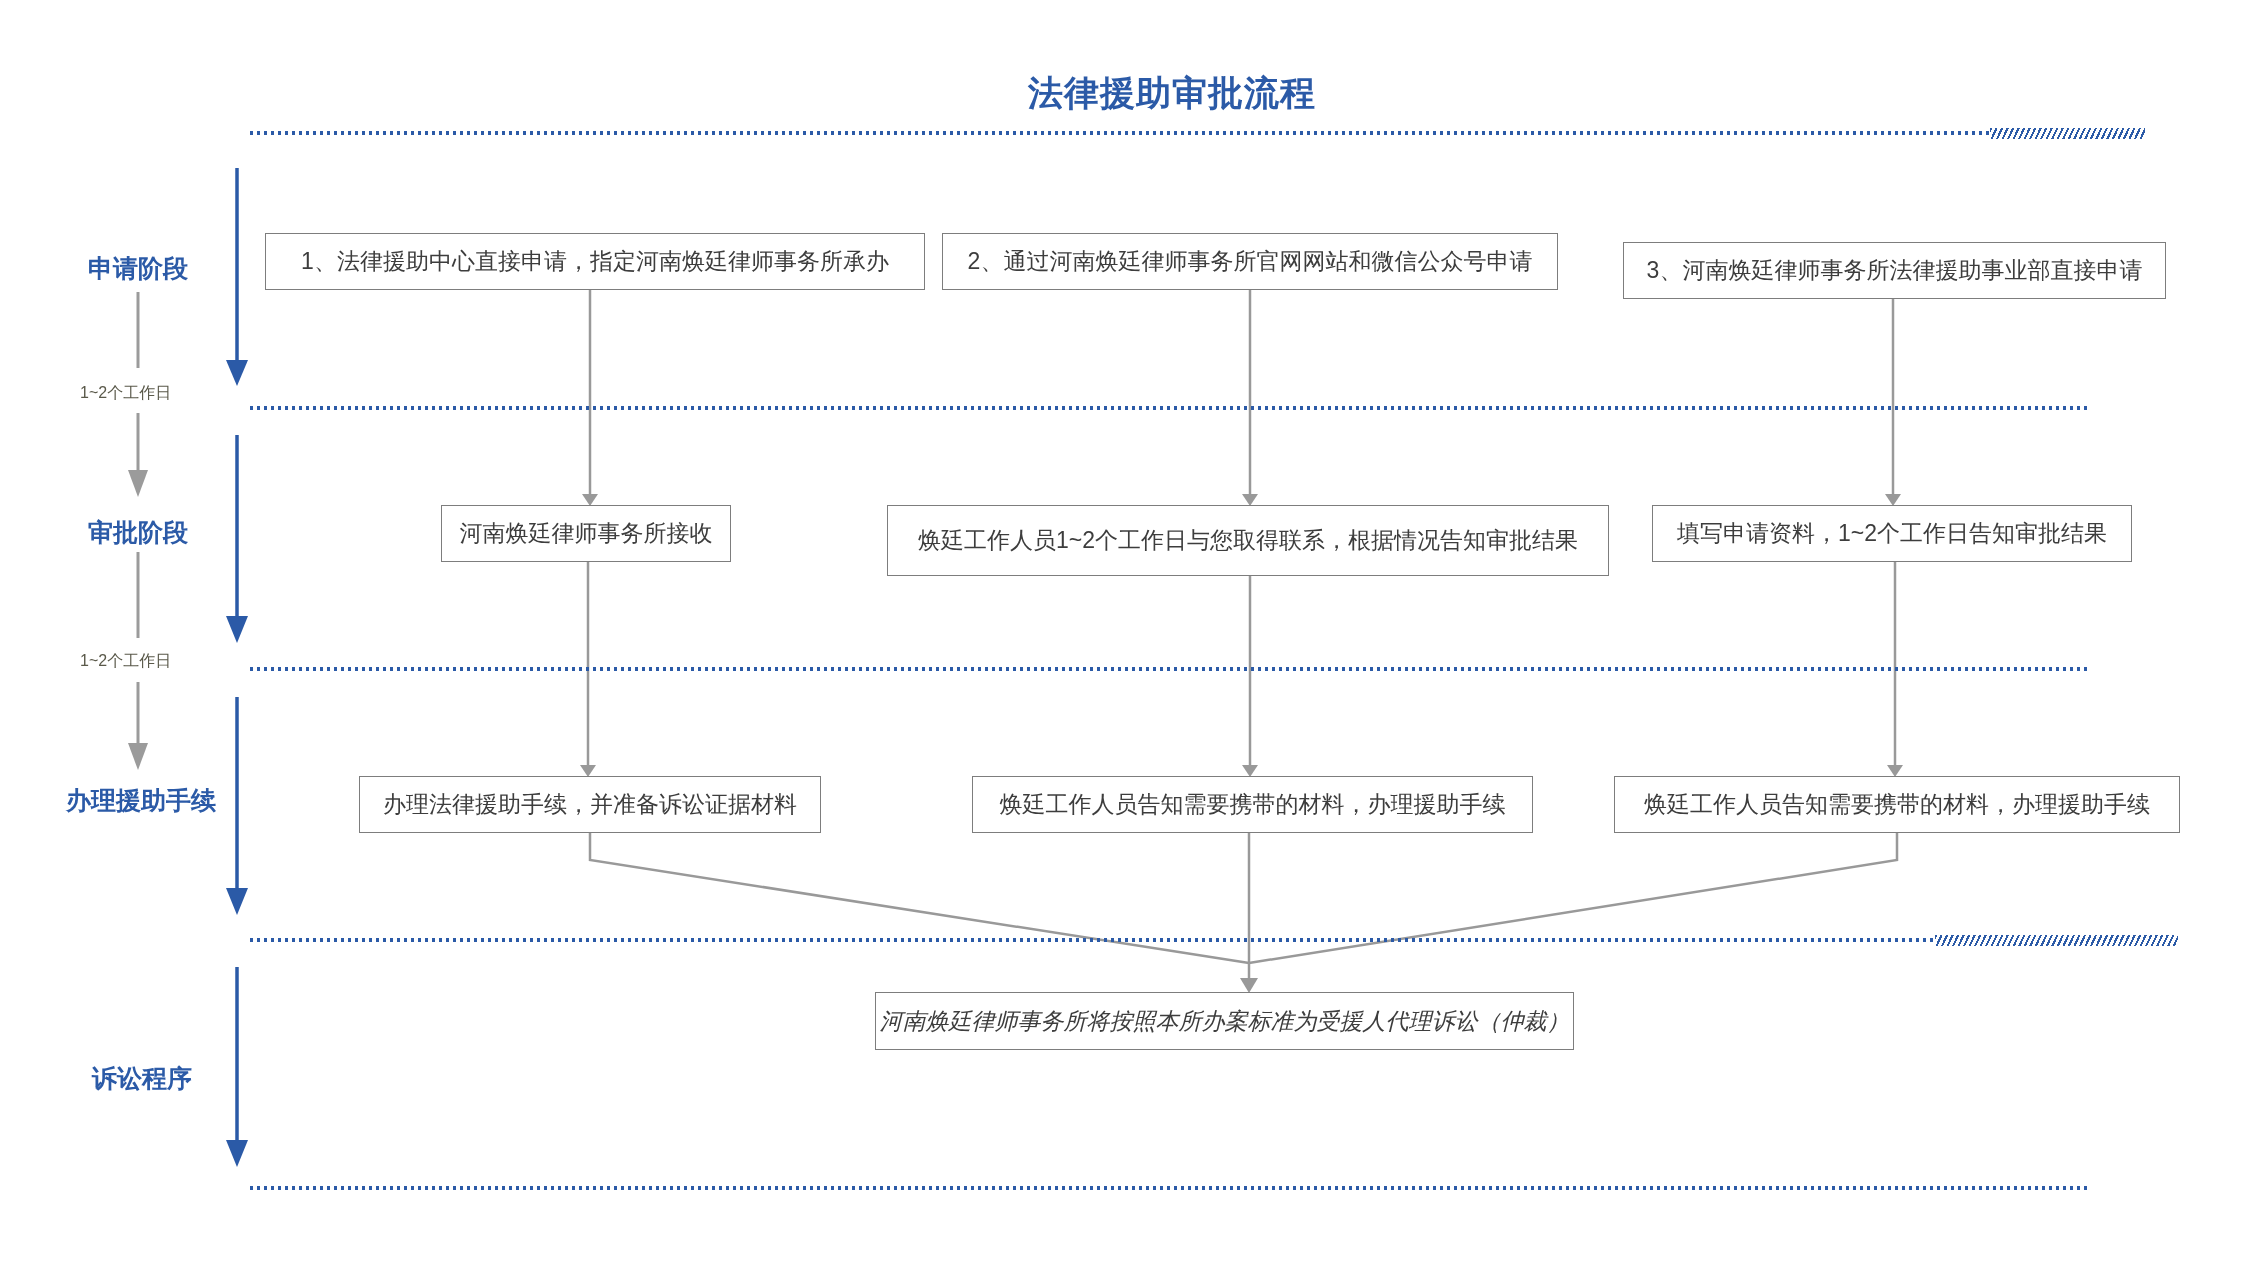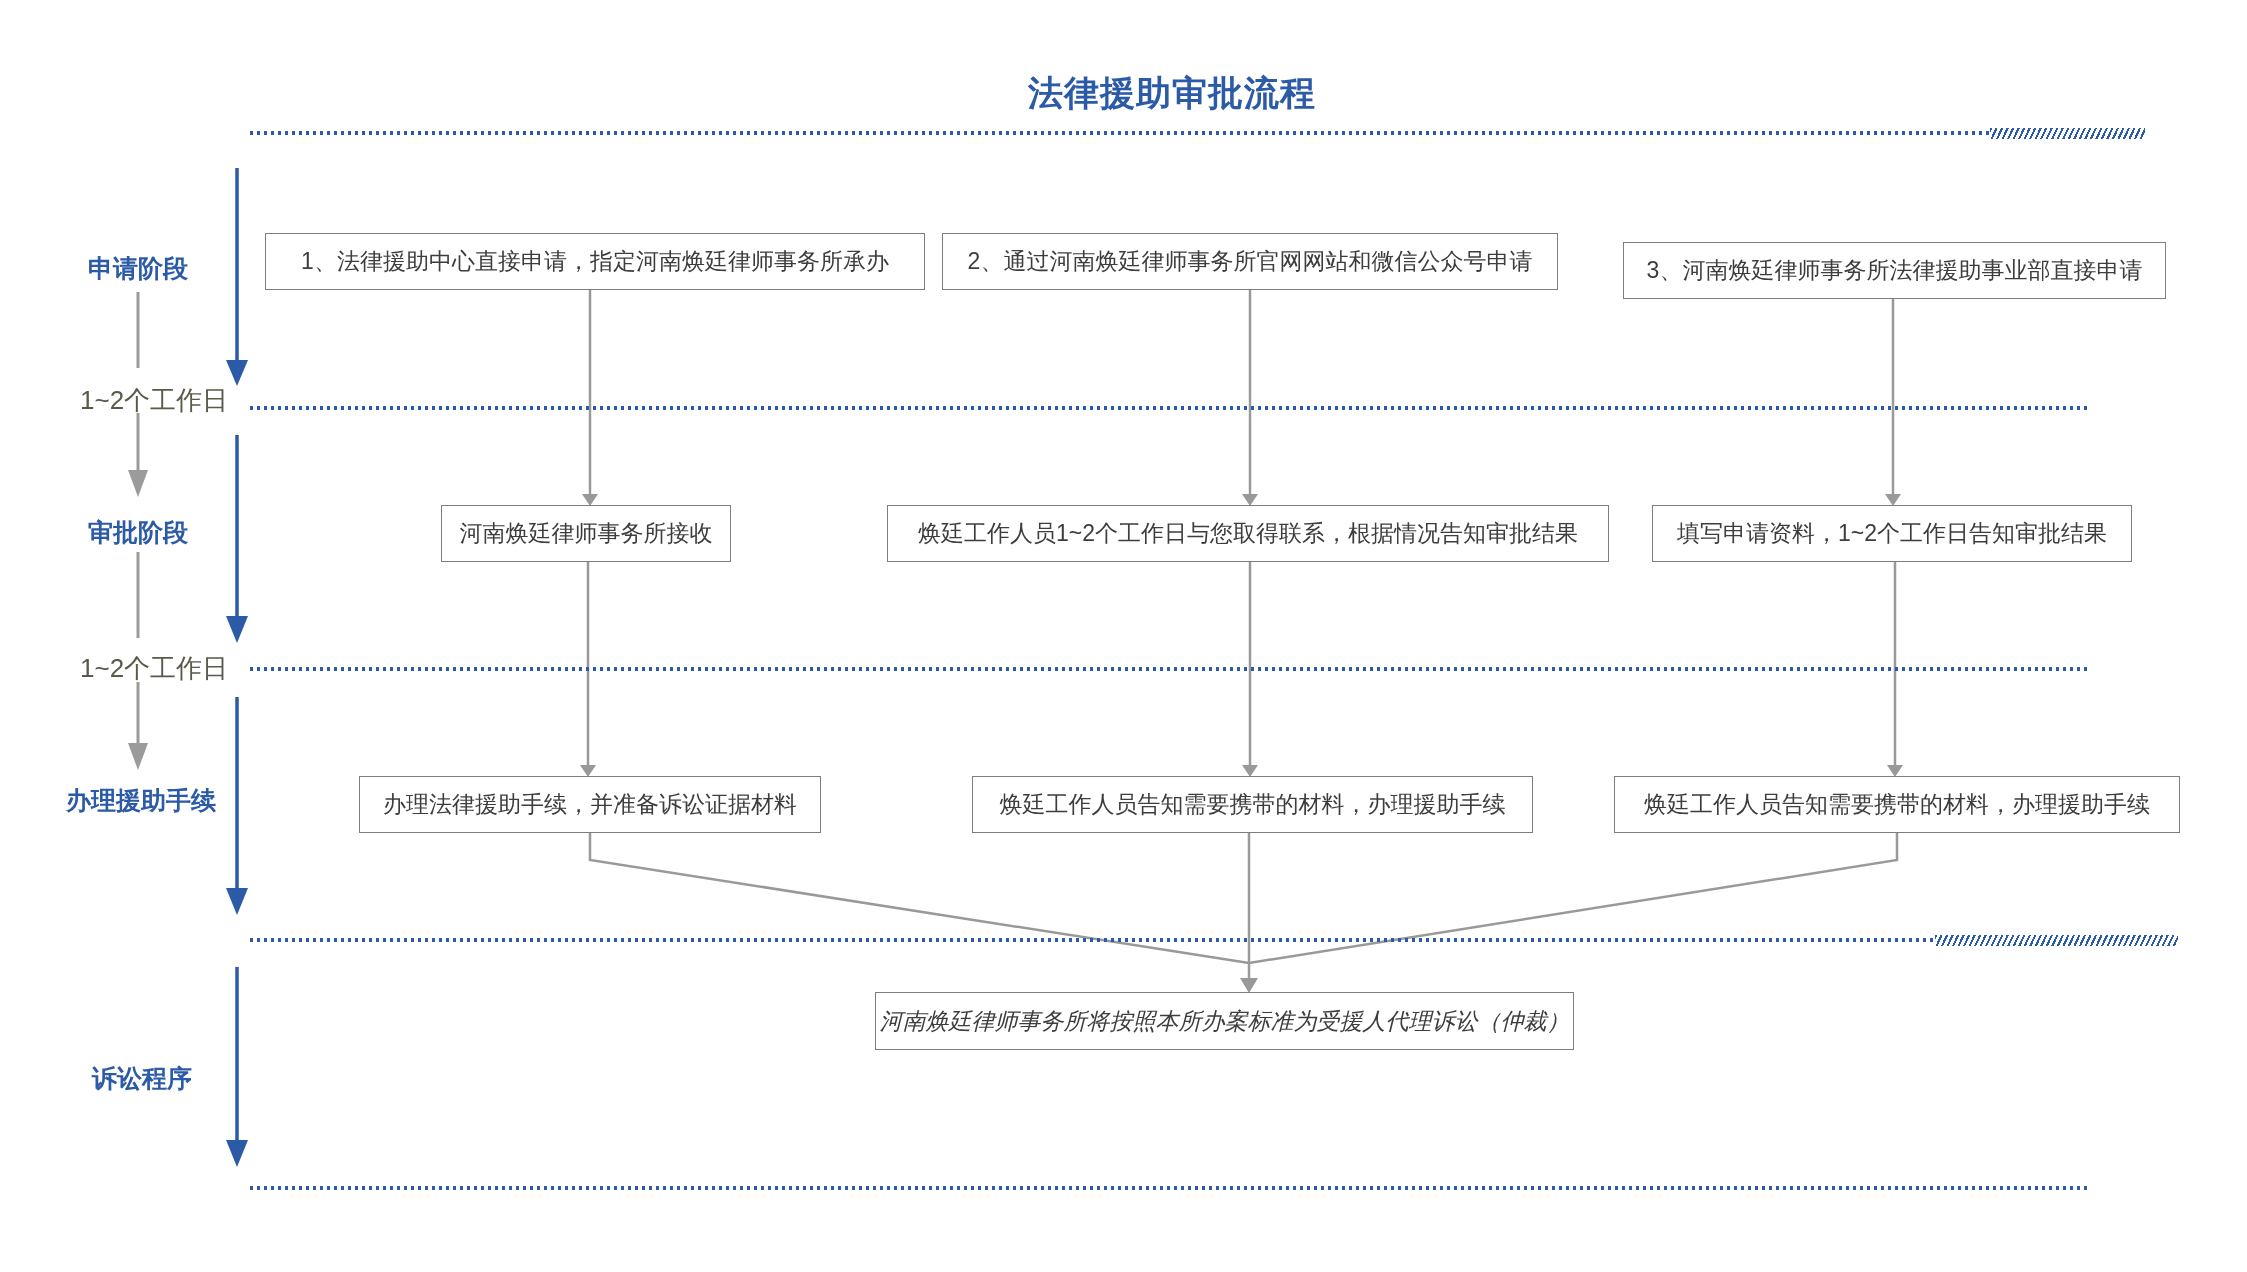--- a/index.html
+++ b/index.html
@@ -42,21 +42,21 @@
   .phase{
     position:absolute;
     color:var(--blue);
     font-size:25px;
     font-weight:bold;
     white-space:nowrap;
   }
   .interval{
     position:absolute;
     color:var(--interval);
-    font-size:26px;
+    font-size:16px;
     white-space:nowrap;
   }
   .fbox{
     position:absolute;
     box-sizing:border-box;
     background:#ffffff;
     border:1.5px solid var(--border);
     color:var(--boxtext);
     font-size:23px;
     display:flex;
@@ -131,21 +131,21 @@
   <div class="phase" style="left:92px;top:1062px;">诉讼程序</div>
 
   <div class="interval" style="left:80px;top:383px;">1~2个工作日</div>
   <div class="interval" style="left:80px;top:651px;">1~2个工作日</div>
 
   <div class="fbox" style="left:265px;top:233px;width:660px;height:57px;">1、法律援助中心直接申请，指定河南焕廷律师事务所承办</div>
   <div class="fbox" style="left:942px;top:233px;width:616px;height:57px;">2、通过河南焕廷律师事务所官网网站和微信公众号申请</div>
   <div class="fbox" style="left:1623px;top:233px;width:543px;height:57px;margin-top:9px;">3、河南焕廷律师事务所法律援助事业部直接申请</div>
 
   <div class="fbox" style="left:441px;top:505px;width:290px;height:57px;">河南焕廷律师事务所接收</div>
-  <div class="fbox" style="left:887px;top:505px;width:722px;height:57px;">焕廷工作人员1~2个工作日与您取得联系，根据情况告知审批结果</div>
+  <div class="fbox" style="left:887px;top:505px;width:722px;height:71px;">焕廷工作人员1~2个工作日与您取得联系，根据情况告知审批结果</div>
   <div class="fbox" style="left:1652px;top:505px;width:480px;height:57px;">填写申请资料，1~2个工作日告知审批结果</div>
 
   <div class="fbox" style="left:359px;top:776px;width:462px;height:57px;">办理法律援助手续，并准备诉讼证据材料</div>
   <div class="fbox" style="left:972px;top:776px;width:561px;height:57px;">焕廷工作人员告知需要携带的材料，办理援助手续</div>
   <div class="fbox" style="left:1614px;top:776px;width:566px;height:57px;">焕廷工作人员告知需要携带的材料，办理援助手续</div>
 
   <div class="fbox" style="left:875px;top:992px;width:699px;height:58px;font-style:italic;">河南焕廷律师事务所将按照本所办案标准为受援人代理诉讼（仲裁）</div>
 
 </div>
 

